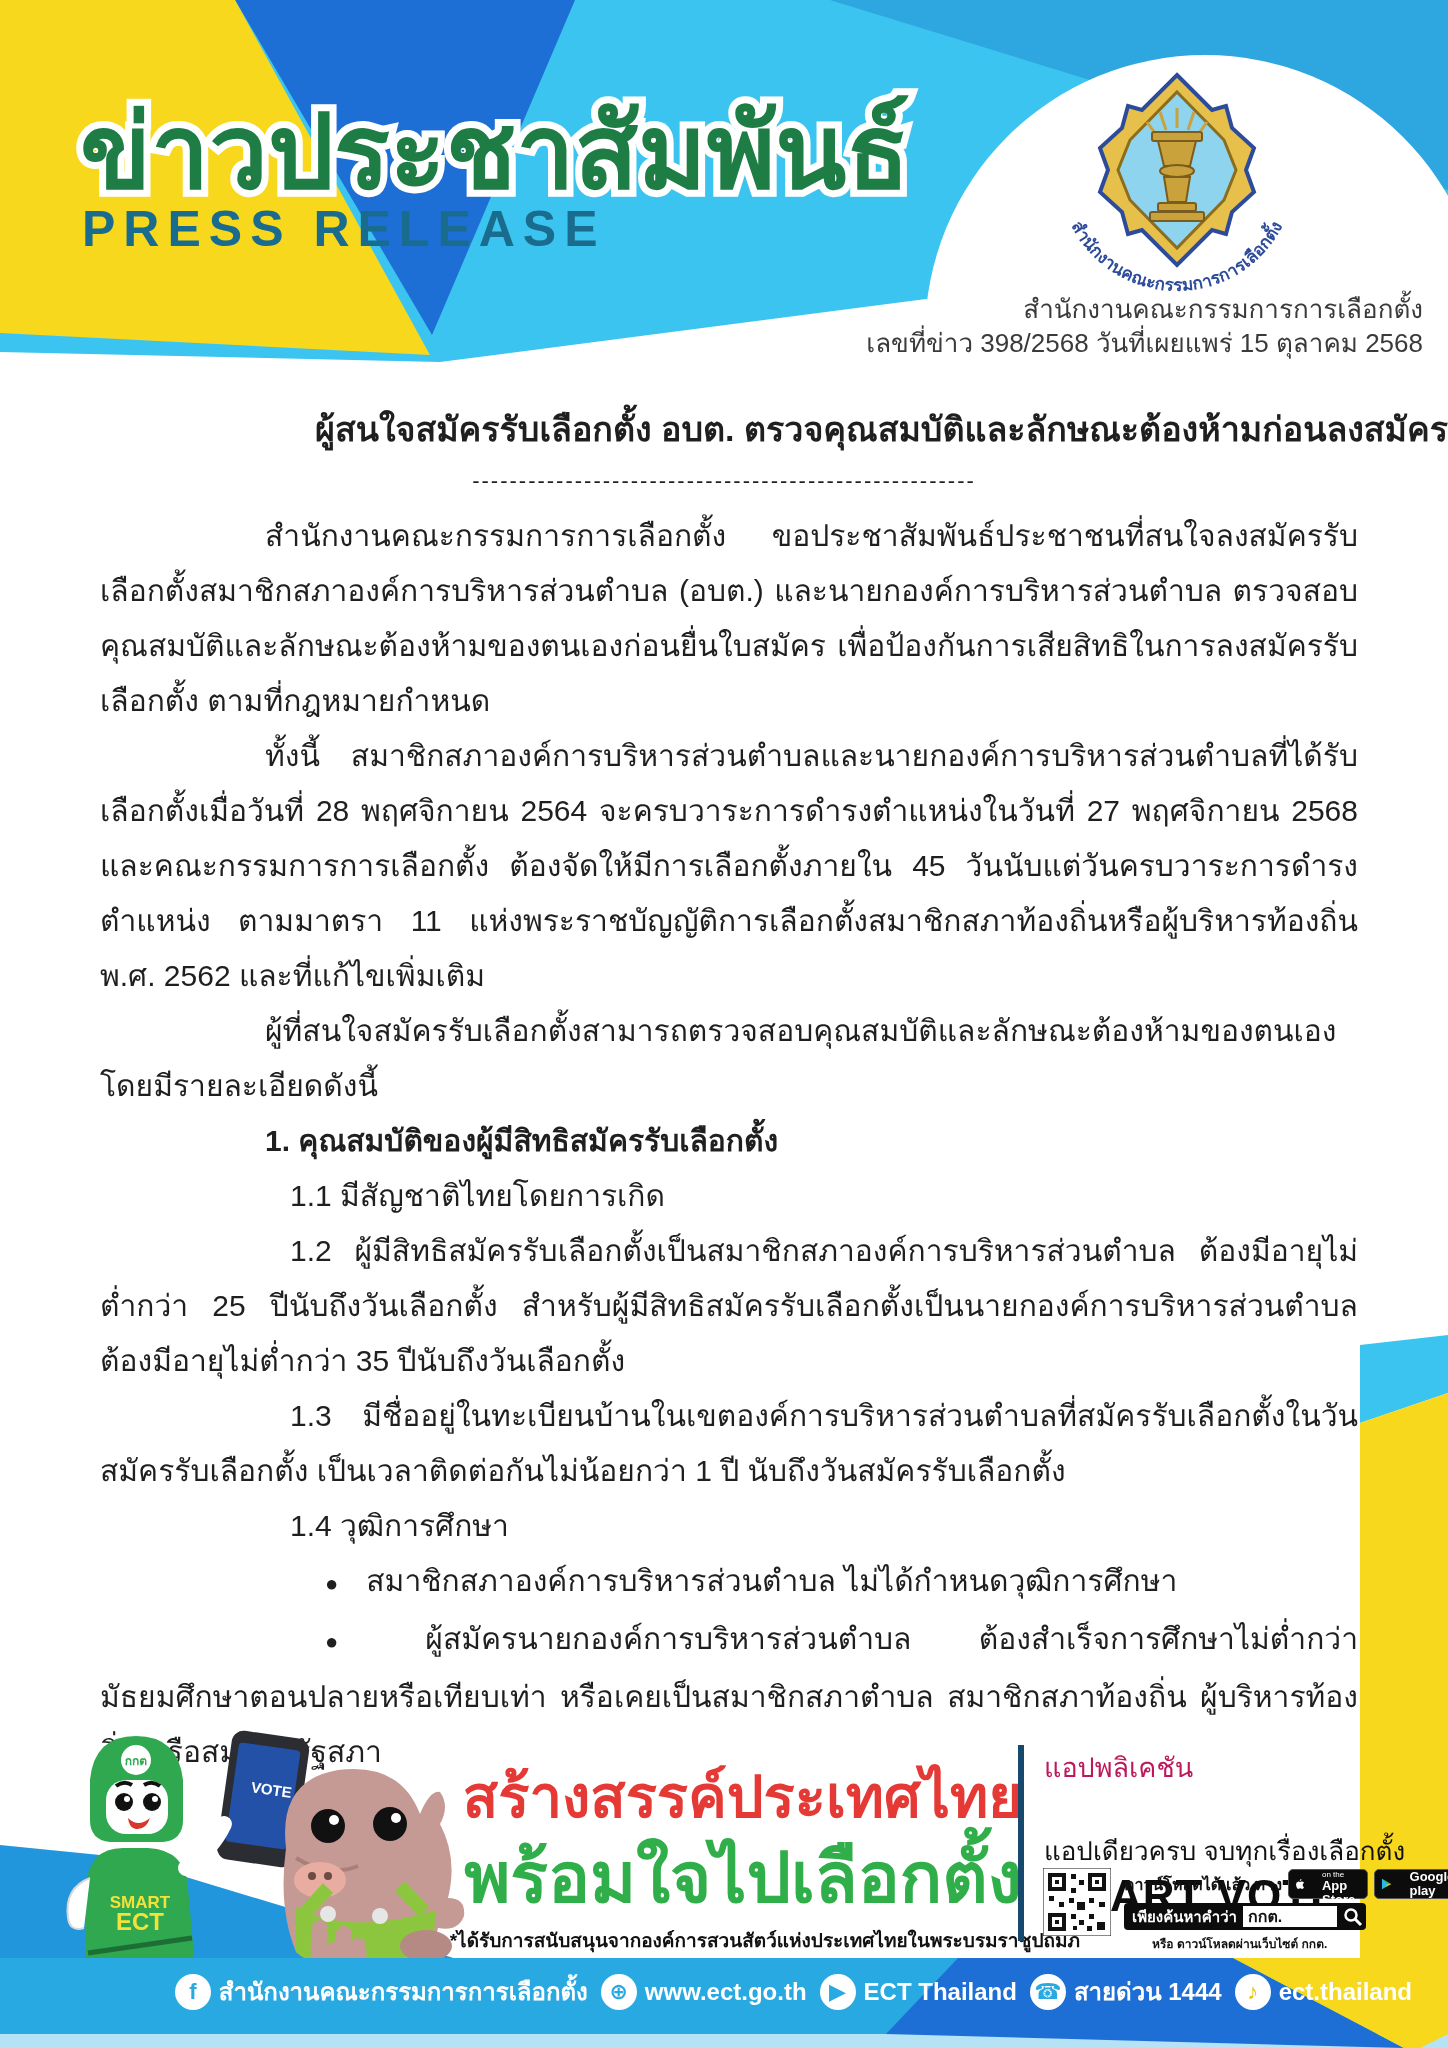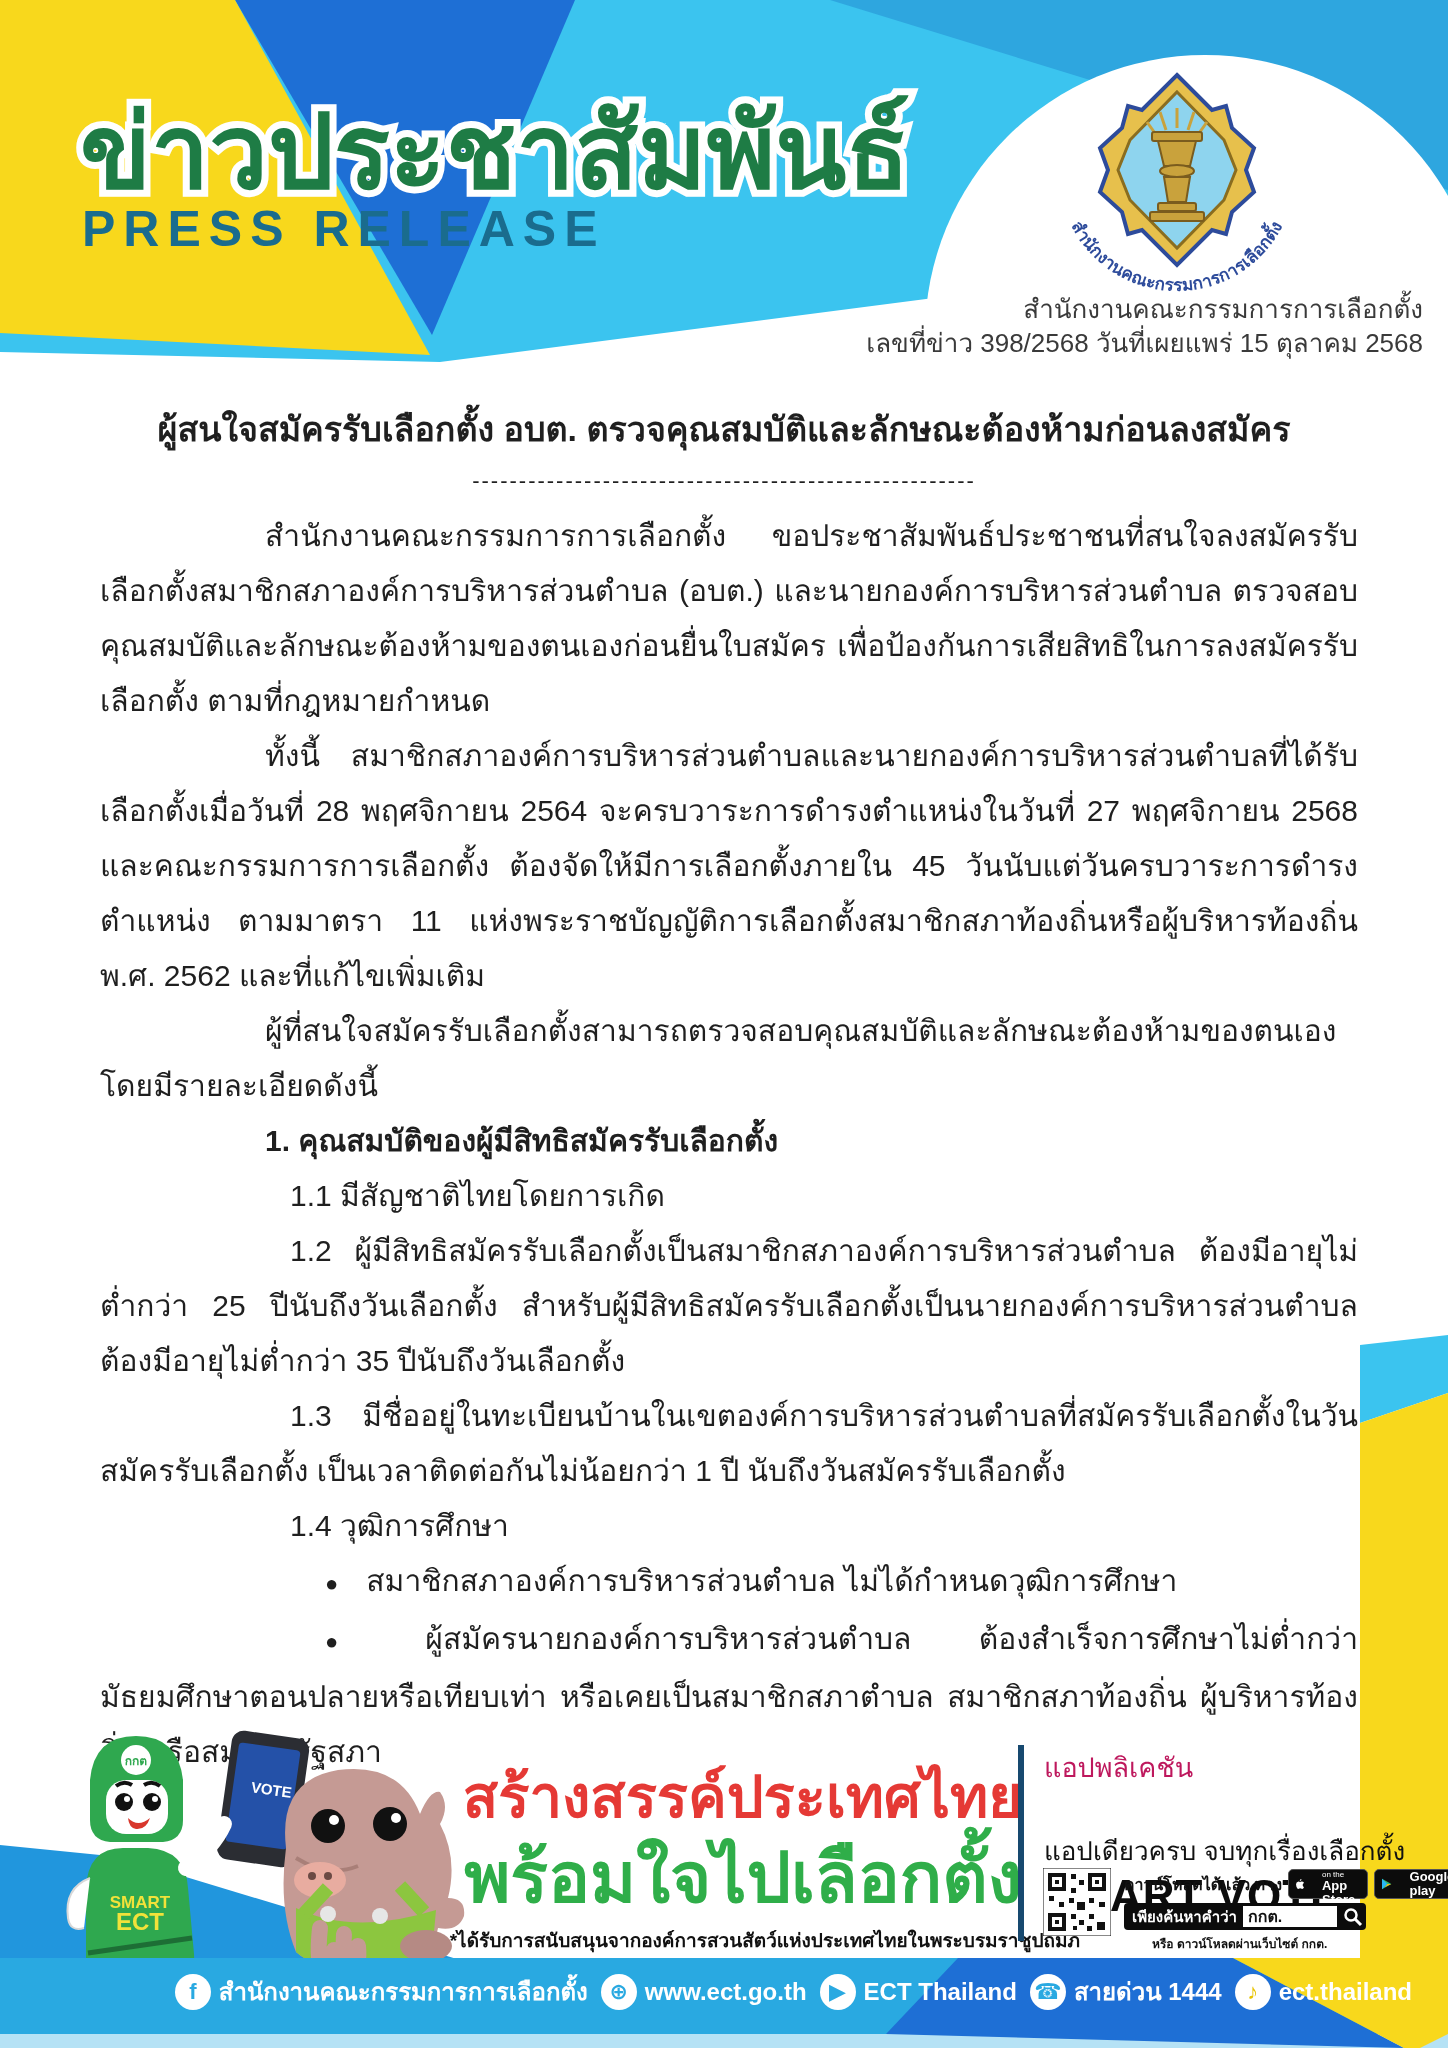--- a/index.html
+++ b/index.html
@@ -13,21 +13,21 @@
   html,body{margin:0;padding:0;background:#e8e8e8;}
   *{box-sizing:border-box; font-family:"Liberation Sans","DejaVu Sans",sans-serif;}
   .page{position:relative;width:1448px;height:2048px;background:#fff;overflow:hidden;margin:0 auto;}
   .abs{position:absolute;}
   svg{display:block;}
   .f-yellow{fill:var(--yellow);} .f-royal{fill:var(--royal);} .f-cyan{fill:var(--cyan);}
   .f-cyandark{fill:var(--cyanDark);} .f-white{fill:#fff;}
   .brand-title{font-weight:bold;fill:var(--headerGreen);stroke:#ffffff;stroke-width:14px;paint-order:stroke;font-size:104px;}
   .press-release{color:var(--pressRelease);font-size:50px;font-weight:bold;letter-spacing:8px;}
   .agency-block{right:25px;top:292px;text-align:right;color:#3a3a3a;font-size:26px;line-height:34px;}
-  .doc-title{top:402px;left:0;width:100%;text-align:center;font-size:34px;font-weight:bold;color:var(--text);}
+  .doc-title{top:402px;left:0;width:100%;text-align:right;font-size:34px;font-weight:bold;color:var(--text);}
   .doc-divider{top:468px;left:0;width:100%;text-align:center;font-size:22px;letter-spacing:2px;color:var(--text);}
   .doc-body{top:508px;left:100px;width:1258px;font-size:30px;line-height:55px;color:var(--text);text-align:justify;}
   .doc-body p{margin:0;text-indent:165px;}
   .doc-body p.item{text-indent:190px;}
   .doc-body p.bullet{text-indent:225px;}
   .doc-body p.heading{font-weight:bold;}
   .bullet-dot{font-size:22px;padding-right:28px;}
   
   .slogan1{top:1750px;left:455px;width:575px;text-align:center;font-size:58px;font-weight:bold;color:var(--red);}
   .slogan2{top:1822px;left:448px;width:590px;text-align:center;font-size:70px;font-weight:bold;color:var(--green);}

